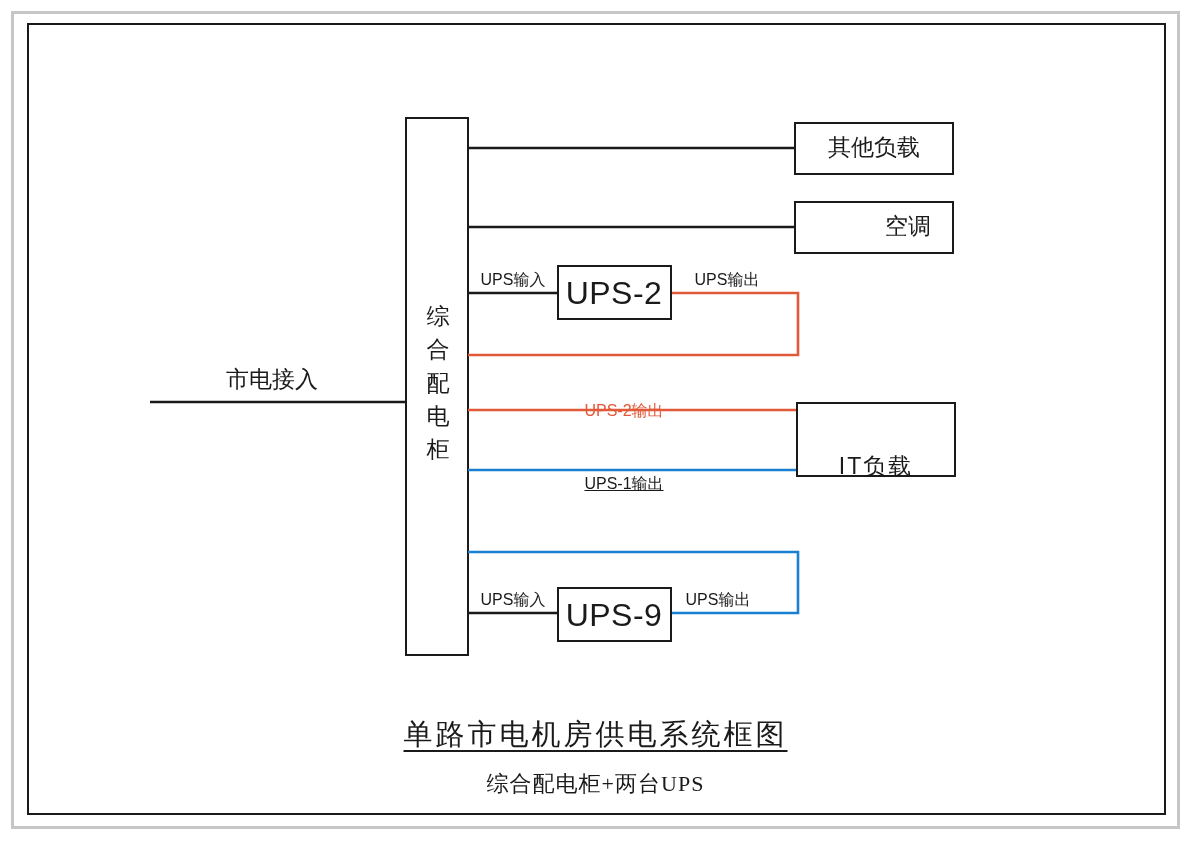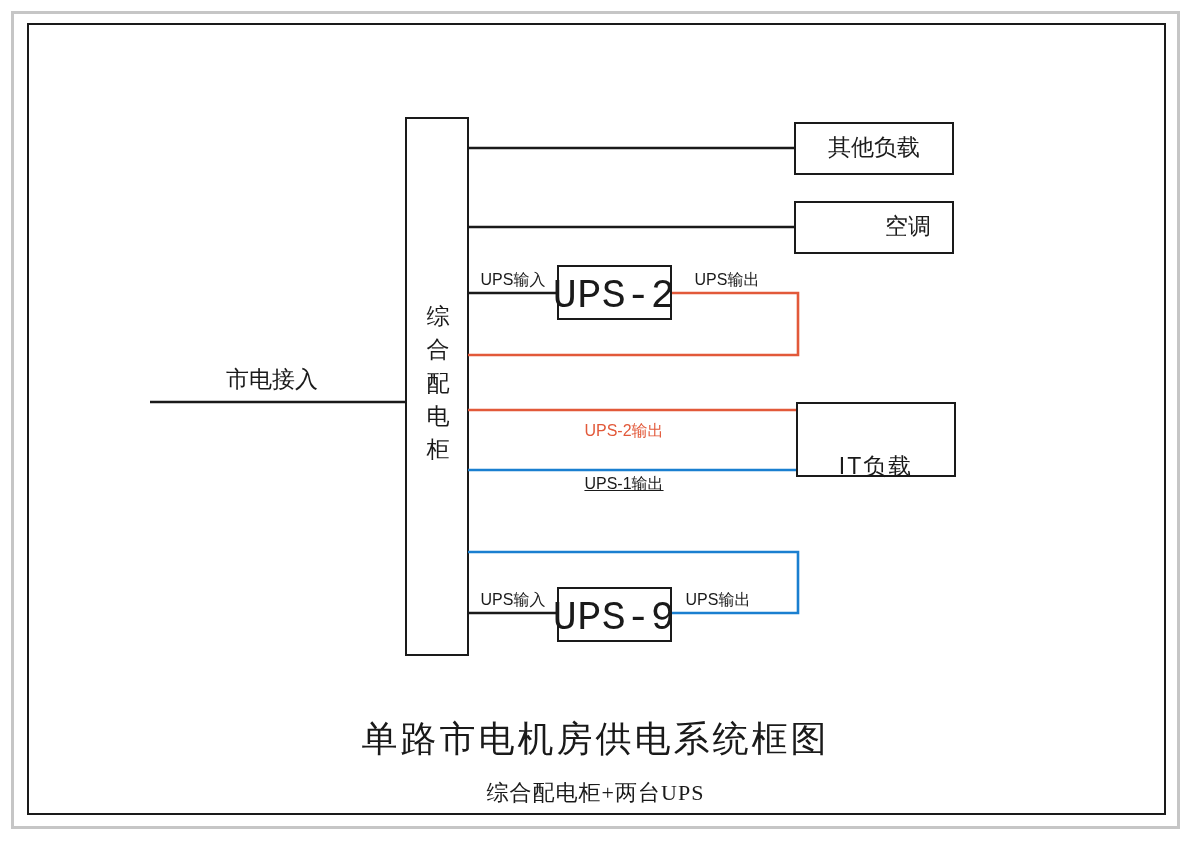--- a/index.html
+++ b/index.html
@@ -55,21 +55,21 @@
   .lbl {
     position: absolute;
     font-family: "Liberation Sans", "DejaVu Sans", sans-serif;
     color: #1a1a1a;
     white-space: nowrap;
     line-height: 1;
   }
   .lbl-small { font-size: 16px; }
   .lbl-mains { font-size: 23px; }
   .lbl-box { font-size: 23px; }
-  .lbl-ups { font-size: 40px; letter-spacing: 0.5px; font-family: Liberation Mono, monospace; }
+  .lbl-ups { font-size: 32px; letter-spacing: 0.5px; }
   .lbl-orange { color: #e2593a; }
 
   .cabinet-label {
     position: absolute;
     left: 412px;
     top: 300px;
     width: 52px;
     font-size: 23px;
     color: #1a1a1a;
     text-align: center;
@@ -86,22 +86,23 @@
   .title-block {
     position: absolute;
     left: 0;
     top: 715px;
     width: 1191px;
     text-align: center;
     font-family: "Liberation Serif", "DejaVu Serif", serif;
     color: #1a1a1a;
   }
   .title-main {
-    font-size: 36px;
+    font-size: 29px;
     letter-spacing: 3px;
+    text-decoration: underline;
     text-underline-offset: 6px;
     display: inline-block;
   }
   .title-sub {
     font-size: 22px;
     letter-spacing: 1px;
     text-underline-offset: 5px;
     display: inline-block;
     margin-top: 14px;
   }
@@ -168,21 +169,21 @@
   <div class="lbl lbl-ups centered" style="left:614px; top:599px;">UPS-9</div>
 
   <div class="lbl lbl-small centered" style="left:513px; top:272px;">UPS输入</div>
 
   <div class="lbl lbl-small centered" style="left:727px; top:272px;">UPS输出</div>
 
   <div class="lbl lbl-small centered" style="left:513px; top:592px;">UPS输入</div>
 
   <div class="lbl lbl-small centered" style="left:718px; top:592px;">UPS输出</div>
 
-  <div class="lbl lbl-small lbl-orange centered" style="left:624px; top:423px;">UPS-2输出</div>
+  <div class="lbl lbl-small lbl-orange centered" style="left:624px; top:403px;">UPS-2输出</div>
 
   <div class="lbl lbl-small centered" style="left:624px; top:476px;text-decoration:underline;">UPS-1输出</div>
 
   <div class="title-block">
     <div><span class="title-main">单路市电机房供电系统框图</span></div>
     <div><span class="title-sub">综合配电柜+两台UPS</span></div>
   </div>
 
 </div>
 

